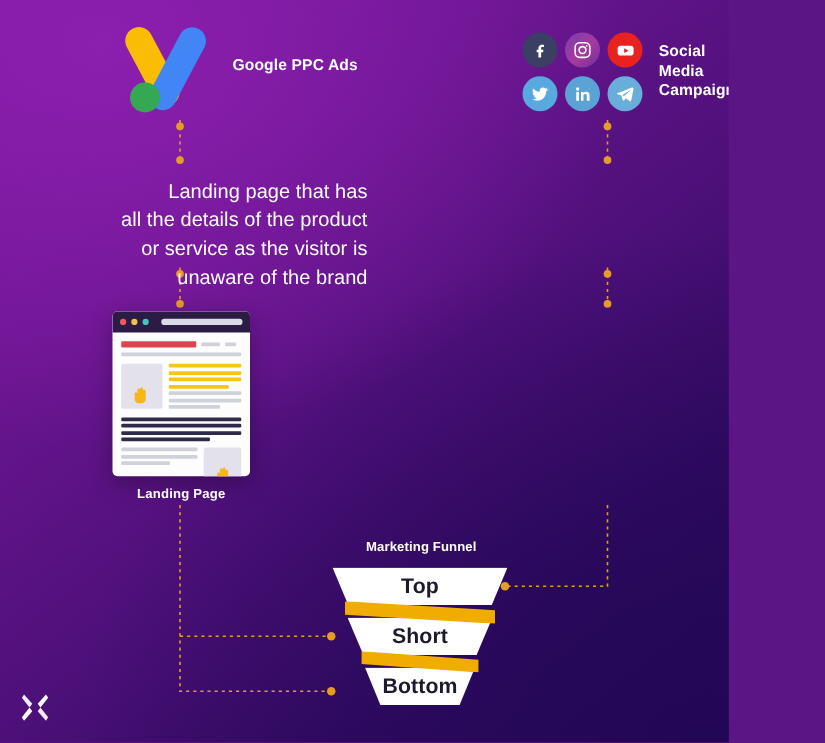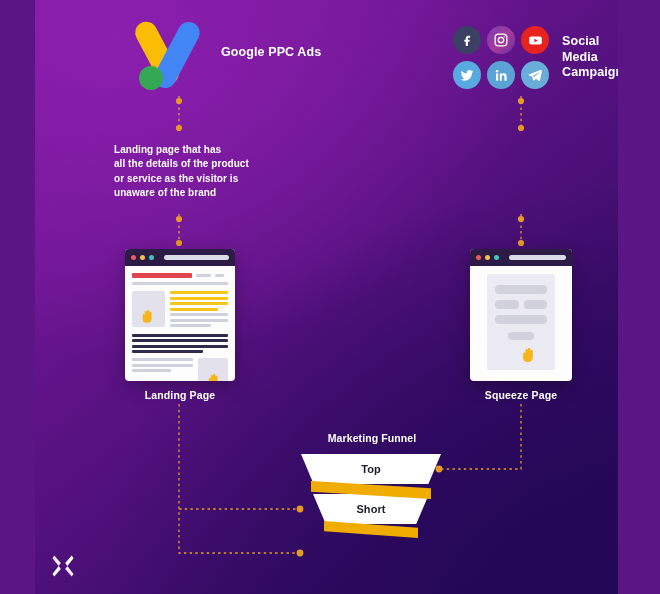--- a/index.html
+++ b/index.html
@@ -10,21 +10,20 @@
     overflow:hidden;
   }
   #stage{
     position:relative;
     width:583px; height:594px;
     background:
       radial-gradient(ellipse 680px 520px at 14% 6%, #8b1fae 0%, rgba(139,31,174,0) 62%),
       radial-gradient(ellipse 760px 620px at 96% 100%, #230757 0%, rgba(35,7,87,0) 66%),
       linear-gradient(142deg, #7c189f 0%, #6a1590 28%, #4d1079 56%, #330b63 78%, #250850 100%);
     overflow:hidden;
-    margin-left:35px;
   }
 
   
   #wires{ position:absolute; inset:0; width:660px; height:594px; pointer-events:none; }
 
   
   .source{ position:absolute; display:flex; align-items:center; }
   #src-google{ left:100px; top:18px; }
   #google-logo{ width:74px; height:70px; position:relative; flex:0 0 auto; }
   #google-logo .gl-blue{
@@ -59,22 +58,22 @@
   .sic-fb{ background:#3b3f63; }
   .sic-ig{ background:linear-gradient(135deg,#7a3fb0 0%,#a63a9e 55%,#6b2f9e 100%); }
   .sic-yt{ background:#e8231f; }
   .sic-tw{ background:#57a9e0; }
   .sic-li{ background:#5ba3d4; }
   .sic-tg{ background:#69aedb; }
   #src-social .source-label{ margin-left:13px; margin-top:8px; }
 
   
   .desc{
-    position:absolute; color:#ffffff; font-size:10px; font-weight:700;
-    line-height:1.43; letter-spacing:.05px; white-space:pre-line;
+    position:absolute; color:#ffffff; font-size:16px; font-weight:400;
+    line-height:1.43; letter-spacing:.05px; white-space:pre-line;text-align:right;
   }
   #desc-left{ left:79px; top:143px; width:215px; }
   #desc-right{ left:418px; top:143px; width:215px; }
 
   
   .mock{ position:absolute; }
   .browser{
     background:#fdfdfd; border-radius:4px;
     box-shadow:0 6px 18px rgba(0,0,0,.28);
     overflow:hidden;
@@ -124,21 +123,21 @@
   .sq-btn{ width:26px; height:8px; background:#d2d2dc; border-radius:4px; margin:2px auto 0 auto; }
 
   
   #funnel{ position:absolute; left:262px; top:432px; width:150px; height:140px; }
   #funnel-title{
     position:absolute; left:0; right:0; top:0; text-align:center;
     color:#ffffff; font-size:10.5px; font-weight:700; letter-spacing:.1px;
   }
   .fstage{ position:absolute; display:flex; align-items:center; justify-content:center; }
   .fstage span{
-    position:relative; z-index:3; color:#1c1b2e; font-size:11px; font-weight:700;
+    position:relative; z-index:3; color:#1c1b2e; font-size:17px; font-weight:700;
     letter-spacing:.1px;
   }
   #f-top{ left:4px; top:22px; width:140px; height:30px;
     background:#ffffff; clip-path:polygon(0 0,100% 0,91% 100%,9% 100%); }
   #f-mid{ left:16px; top:62px; width:116px; height:30px;
     background:#ffffff; clip-path:polygon(0 0,100% 0,89% 100%,11% 100%); }
   #f-bot{ left:30px; top:102px; width:88px; height:30px;
     background:#ffffff; clip-path:polygon(0 0,100% 0,86% 100%,14% 100%); }
   .fband{ position:absolute; background:#f0ad00; z-index:1; }
   #band-1{ left:14px; top:49px; width:120px; height:18px;
@@ -292,57 +291,35 @@
               <path d="M11 25c-3 0-5-2.6-5-5.6V13c0-1 .8-1.7 1.7-1.7s1.7.8 1.7 1.7v-5c0-1 .8-1.8 1.8-1.8S13 7 13 8v4.4V6.6c0-1 .8-1.8 1.8-1.8s1.8.8 1.8 1.8v6.3V9.4c0-1 .8-1.7 1.7-1.7s1.8.8 1.8 1.7v9.4c0 3.4-2.4 6.2-5.6 6.2z" fill="#f6b519"></path>
             </svg>
           </div>
         </div>
 
       </div>
     </div>
     <div class="mock-label" style="top:140px;text-align:center;">Landing Page</div>
   </div>
 
-  <div class="mock" id="mock-squeeze">
-    <div class="browser">
-      <div class="bar">
-        <div class="dot d-r"></div>
-        <div class="dot d-y"></div>
-        <div class="dot d-g"></div>
-        <div class="url"></div>
-      </div>
-      <div class="sq-body">
-        <div class="sq-card">
-          <div class="sq-field"></div>
-          <div class="sq-pair">
-            <div></div>
-            <div></div>
-          </div>
-          <div class="sq-field"></div>
-          <div class="sq-btn"></div>
-          <svg class="hand" style="left:32px;top:70px;width:22px;height:22px;" viewBox="0 0 32 32">
-            <path d="M11 26c-3 0-5-2.6-5-5.6V14c0-1 .8-1.7 1.7-1.7s1.7.8 1.7 1.7V9c0-1 .8-1.8 1.8-1.8S13 8 13 9v4.4V7.6c0-1 .8-1.8 1.8-1.8s1.8.8 1.8 1.8v6.3V10.4c0-1 .8-1.7 1.7-1.7s1.8.8 1.8 1.7v9.4c0 3.4-2.4 6.2-5.6 6.2z" fill="#f6b519"></path>
-          </svg>
-        </div>
-      </div>
-    </div>
-    <div class="mock-label" style="top:140px;">Squeeze Page</div>
-  </div>
 
   <div id="funnel">
     <div id="funnel-title">Marketing Funnel</div>
 
     <div class="fband" id="band-1"></div>
     <div class="fband" id="band-2"></div>
 
     <div class="fstage" id="f-top">
       <span>Top</span>
     </div>
     <div class="fstage" id="f-mid">
       <span>Short</span>
+    </div>
+    <div class="fstage" id="f-bot">
+      <span>Bottom</span>
     </div>
   </div>
 
   <div id="brand">
     <svg viewBox="0 0 32 32" width="28" height="28">
       <path d="M6 4 L13.5 12.5 L11 16 L4 7 Z" fill="#f2e9f7"></path>
       <path d="M26 4 L18.5 12.5 L21 16 L28 7 Z" fill="#ffffff"></path>
       <path d="M6 28 L13.5 19.5 L11 16 L4 25 Z" fill="#ffffff"></path>
       <path d="M26 28 L18.5 19.5 L21 16 L28 25 Z" fill="#f2e9f7"></path>
     </svg>

